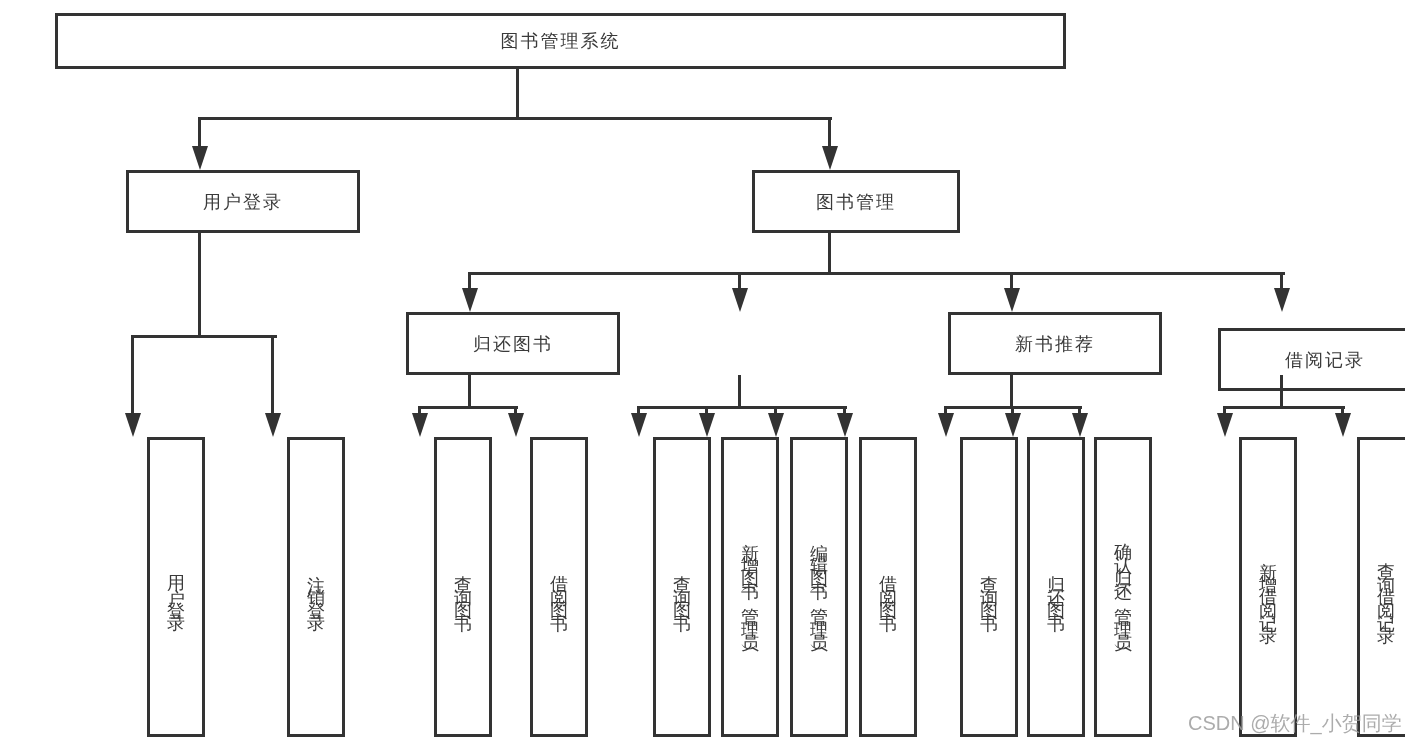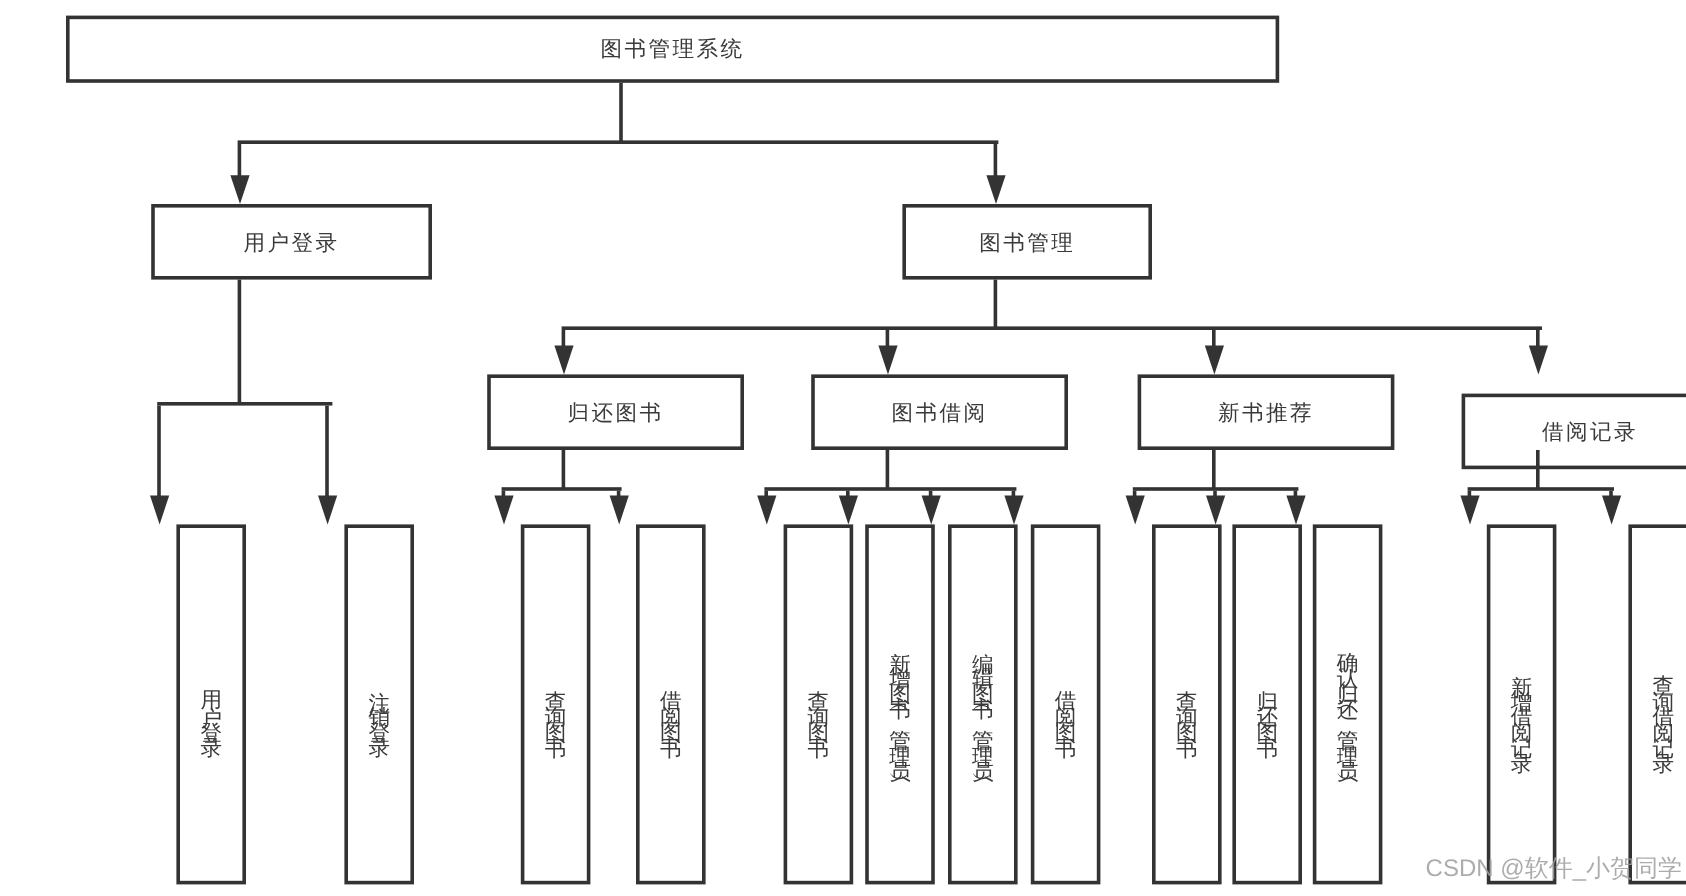--- a/index.html
+++ b/index.html
@@ -70,23 +70,20 @@
   </div>
 
   <div class="node h" style="left:709px; top:170px; width:208px; height:63px;">
     <span>图书管理</span>
   </div>
 
   <div class="node h" style="left:363px; top:312px; width:214px; height:63px;">
     <span>归还图书</span>
   </div>
 
-  <div class="node h" style="left:633px; top:312px; width:214px; height:63px;">
-    <span>图书借阅</span>
-  </div>
 
   <div class="node h" style="left:905px; top:312px; width:214px; height:63px;">
     <span>新书推荐</span>
   </div>
 
   <div class="node h" style="left:1175px; top:328px; width:214px; height:63px;">
     <span>借阅记录</span>
   </div>
 
   <div class="node v" style="left:104px; top:437px; width:58px; height:300px;">

